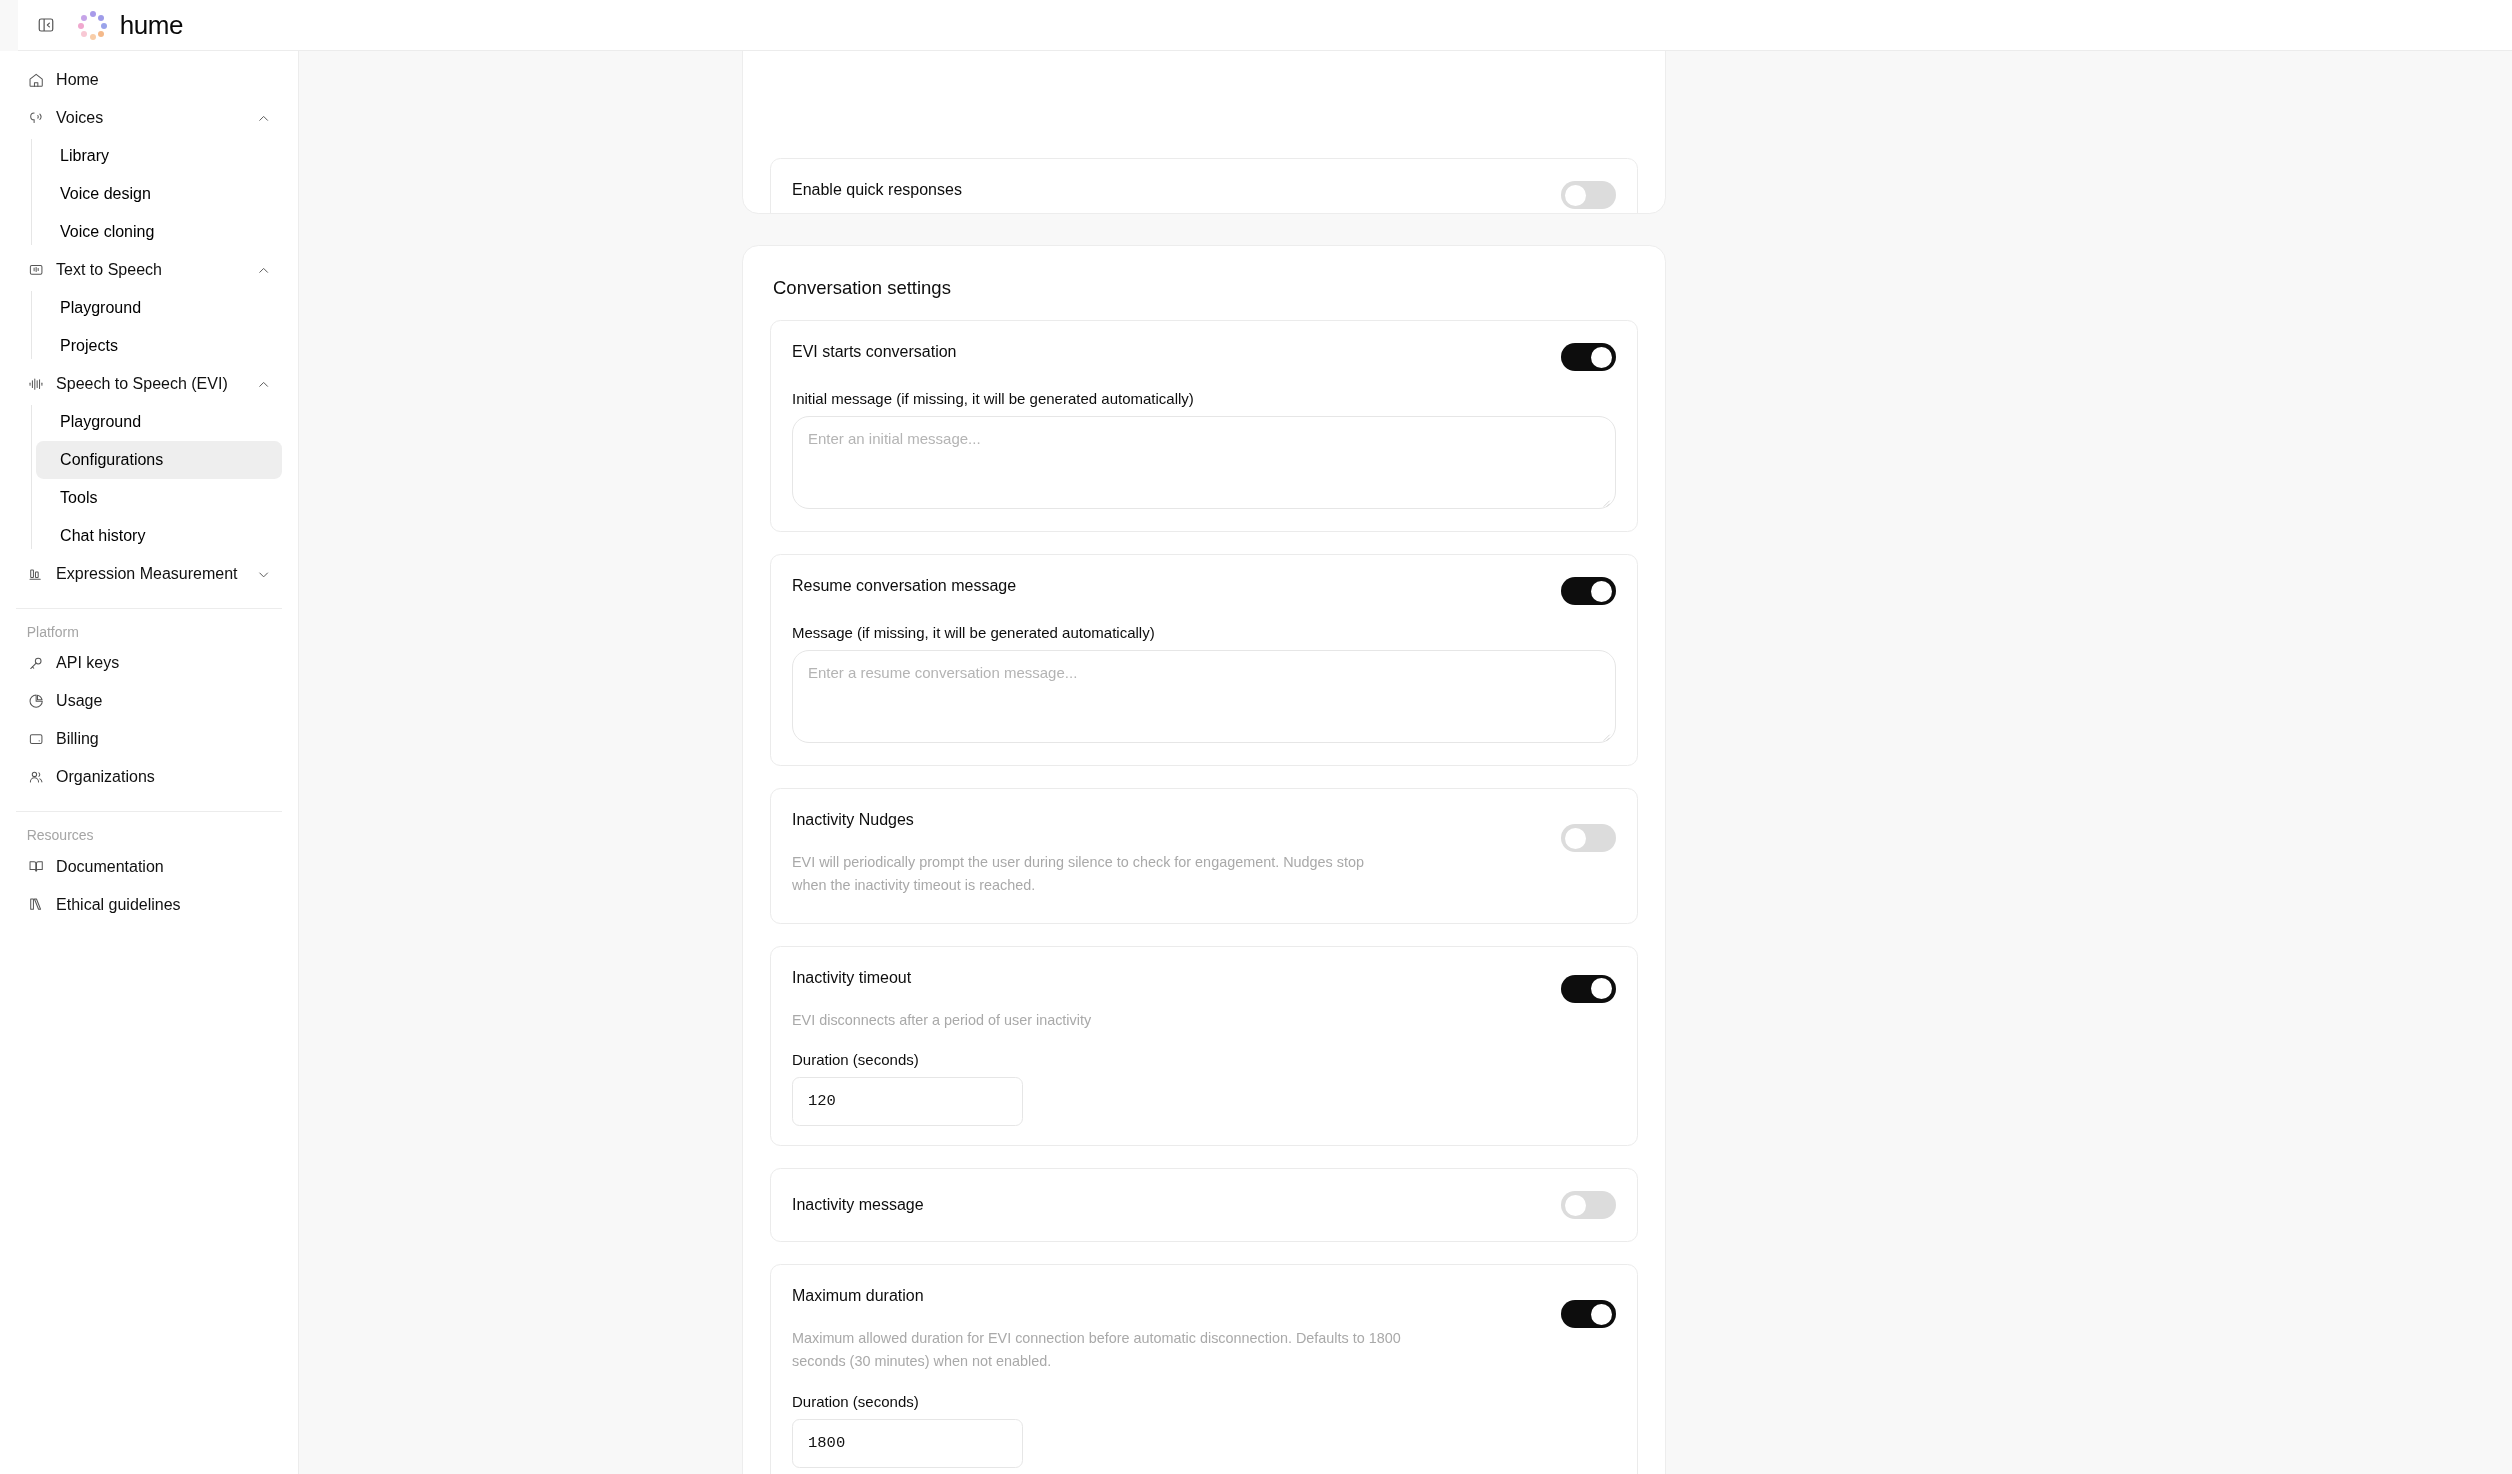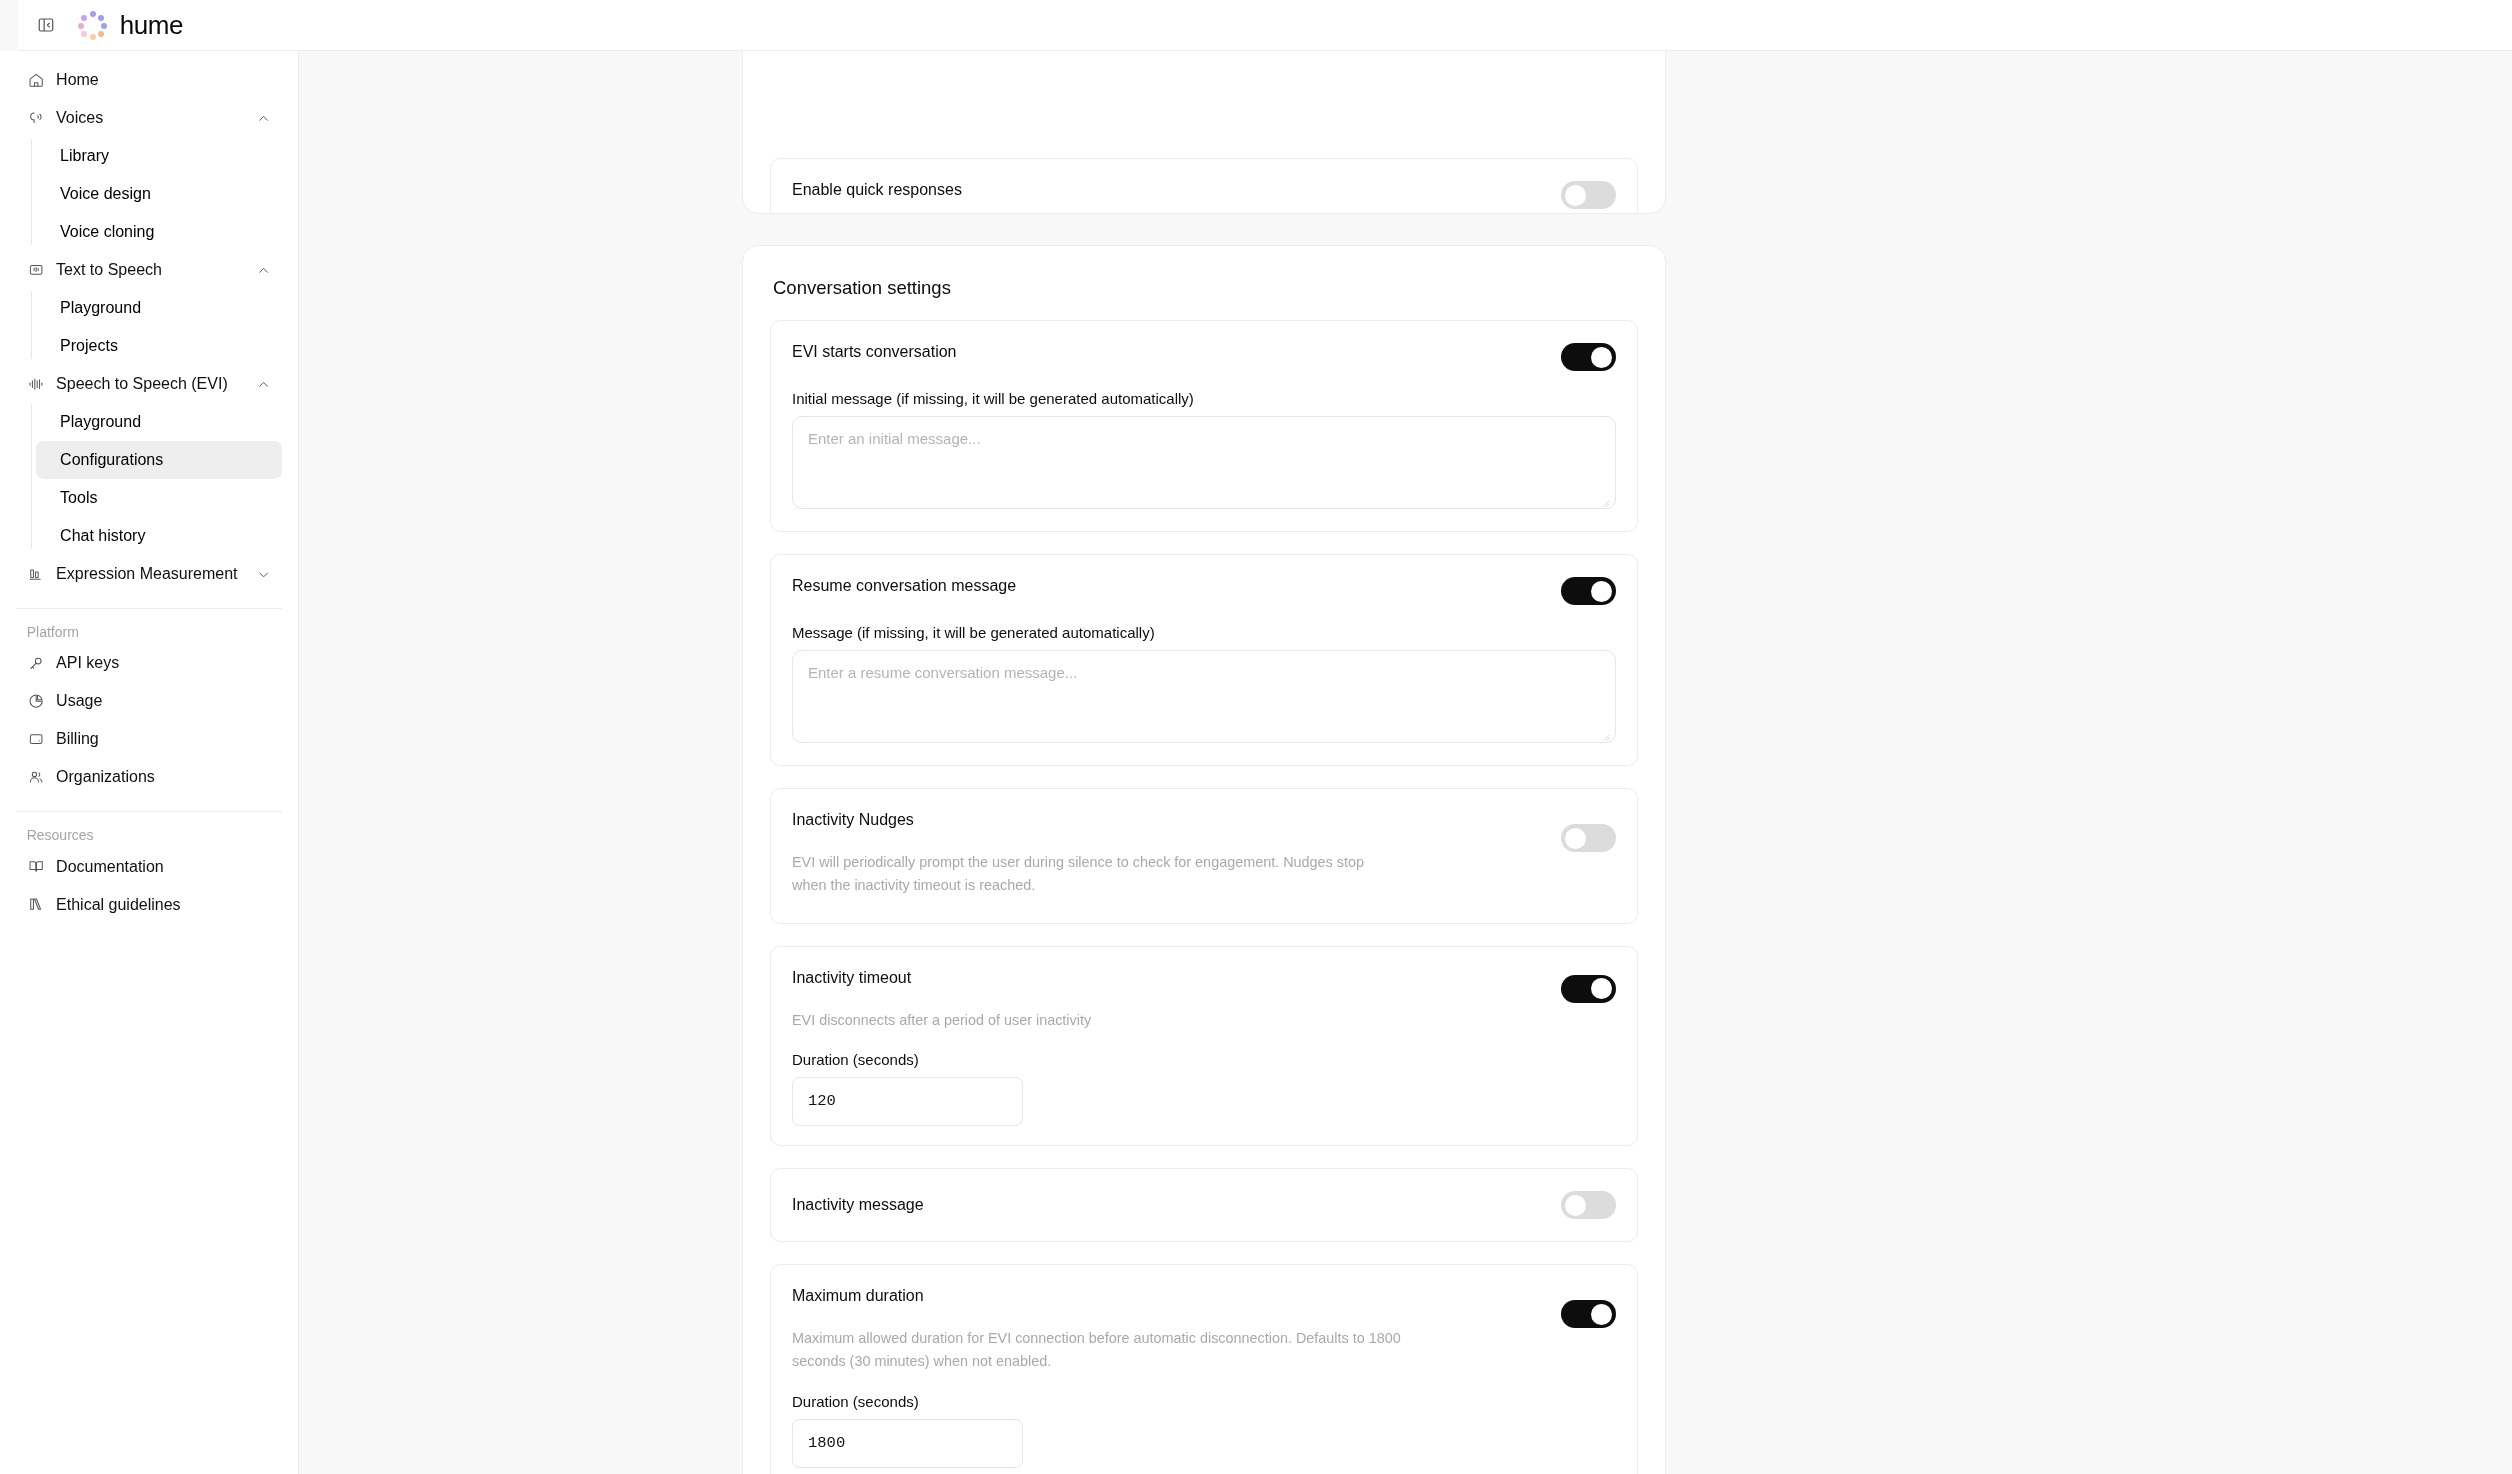--- a/index.html
+++ b/index.html
@@ -85,21 +85,21 @@
   
   .toggle { flex: 0 0 auto; width: 55px; height: 28px; border-radius: 14px; position: relative; cursor: pointer; margin-top: 3px; }
   .toggle.on { background: #0d0d0d; }
   .toggle.off { background: #dcdcdc; }
   .toggle .knob { position: absolute; top: 3.7px; width: 21px; height: 21px; border-radius: 50%; background: #fff; }
   .toggle.on .knob { left: 30px; }
   .toggle.off .knob { left: 3.7px; }
 
   .field-label { font-size: 15px; color: #0d0d0d; margin-top: 19px; margin-bottom: 9px; }
   .ta {
-    width: 100%; height: 93px; border: 0.7px solid #e6e6e6; border-radius: 10px;
+    width: 100%; height: 93px; border: 0.7px solid #e6e6e6; border-radius: 17px;
     background: #fff; padding: 13.3px 15px; font-size: 15px; color: #111;
     font-family: "Liberation Sans", sans-serif; resize: none; outline: none;
   }
   .ta::placeholder { color: #b4b4b4; }
   .ta-wrap { position: relative; }
   .resize-grip { position: absolute; right: 5.2px; bottom: 4.4px; width: 10.4px; height: 10.4px; pointer-events: none; }
 
   .num-input {
     width: 231px; height: 49px; border: 0.7px solid #e6e6e6; border-radius: 7.4px;
     padding: 0 15px; font-size: 15.5px; color: #111; background: #fff; outline: none;

